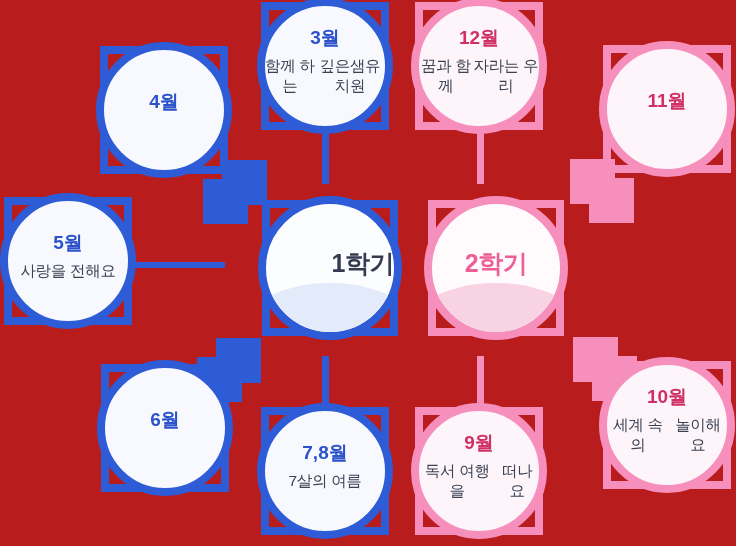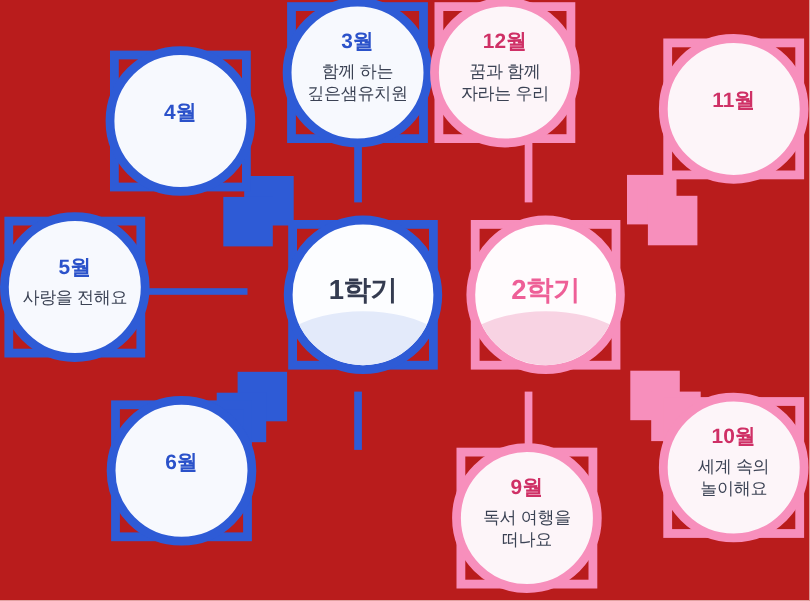--- a/index.html
+++ b/index.html
@@ -17,25 +17,25 @@
   .frame{position:absolute;inset:0;border:8px solid var(--c);box-sizing:border-box;z-index:1;}
   .circle{
     position:absolute;left:-4px;top:-4px;
     width:calc(100% + 8px);height:calc(100% + 8px);
     box-sizing:border-box;border:8px solid var(--c);border-radius:50%;
     background:var(--fill);
     display:flex;flex-direction:column;align-items:center;justify-content:center;
     text-align:center;overflow:hidden;z-index:2;padding-bottom:12px;
   }
   .m-title{font-size:19px;font-weight:bold;color:var(--title);margin-bottom:5px;position:relative;z-index:2;}
-  .m-body{font-size:15.5px;line-height:1.28;color:#3b4254;letter-spacing:-0.3px;display:flex;flex-direction:column;position:relative;z-index:2;}
+  .m-body{font-size:15.5px;line-height:1.28;color:#3b4254;letter-spacing:-0.3px;display:flex;flex-direction:row;position:relative;z-index:2;}
 
   
   .sem .circle{padding-bottom:0;}
-  .sem.blue .circle{background:#fcfdff;}
+  .sem.blue .circle{background:#fcfdff;align-items:flex-end;}
   .sem.pink .circle{background:#fffbfd;}
   .arc{position:absolute;left:-25%;top:62%;width:150%;height:90%;border-radius:50%;z-index:1;}
   .sem.blue .arc{background:#e3eafa;}
   .sem.pink .arc{background:#f8d3e3;}
   .s-title{font-size:25px;font-weight:bold;position:relative;z-index:2;transform:translateY(-5px);letter-spacing:-0.5px;}
   .sem.blue .s-title{color:#343b50;}
   .sem.pink .s-title{color:#ee5f97;}
 
   
   .cline{position:absolute;z-index:1;}
@@ -69,39 +69,39 @@
     <div class="frame"></div>
     <div class="circle">
       <div class="m-title">3월</div>
       <div class="m-body">
         <span>함께 하는</span>
         <span>깊은샘유치원</span>
       </div>
     </div>
   </div>
 
-  <div class="node month pink" style="left:395px;top:2px">
+  <div class="node month pink" style="left:415px;top:2px">
     <div class="frame"></div>
     <div class="circle">
       <div class="m-title">12월</div>
       <div class="m-body">
         <span>꿈과 함께</span>
         <span>자라는 우리</span>
       </div>
     </div>
   </div>
 
   <div class="node month blue" style="left:100px;top:46px">
     <div class="frame"></div>
     <div class="circle">
       <div class="m-title">4월</div>
     </div>
   </div>
 
-  <div class="node month pink" style="left:603px;top:35px">
+  <div class="node month pink" style="left:603px;top:45px">
     <div class="frame"></div>
     <div class="circle">
       <div class="m-title">11월</div>
     </div>
   </div>
 
   <div class="node month blue" style="left:4px;top:197px">
     <div class="frame"></div>
     <div class="circle">
       <div class="m-title">5월</div>
@@ -128,20 +128,30 @@
     </div>
   </div>
 
   <div class="node month blue" style="left:101px;top:364px">
     <div class="frame"></div>
     <div class="circle">
       <div class="m-title">6월</div>
     </div>
   </div>
 
+  <div class="node month blue" style="left:261px;top:407px">
+    <div class="frame"></div>
+    <div class="circle">
+      <div class="m-title">7,8월</div>
+      <div class="m-body">
+        <span>7살의 여름</span>
+        <span></span>
+      </div>
+    </div>
+  </div>
 
   <div class="node month pink" style="left:415px;top:407px">
     <div class="frame"></div>
     <div class="circle">
       <div class="m-title">9월</div>
       <div class="m-body">
         <span>독서 여행을</span>
         <span>떠나요</span>
       </div>
     </div>

